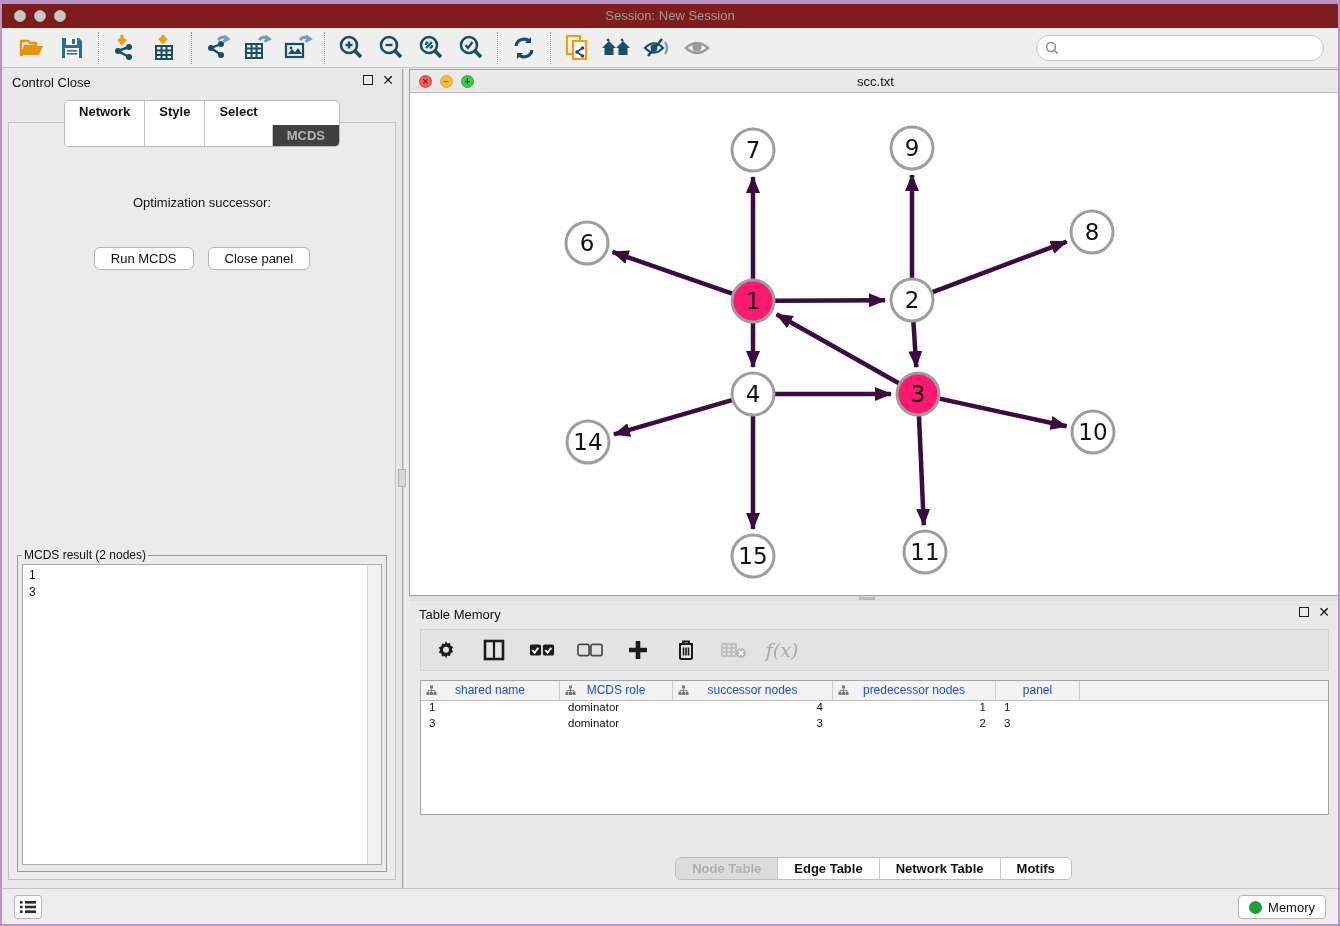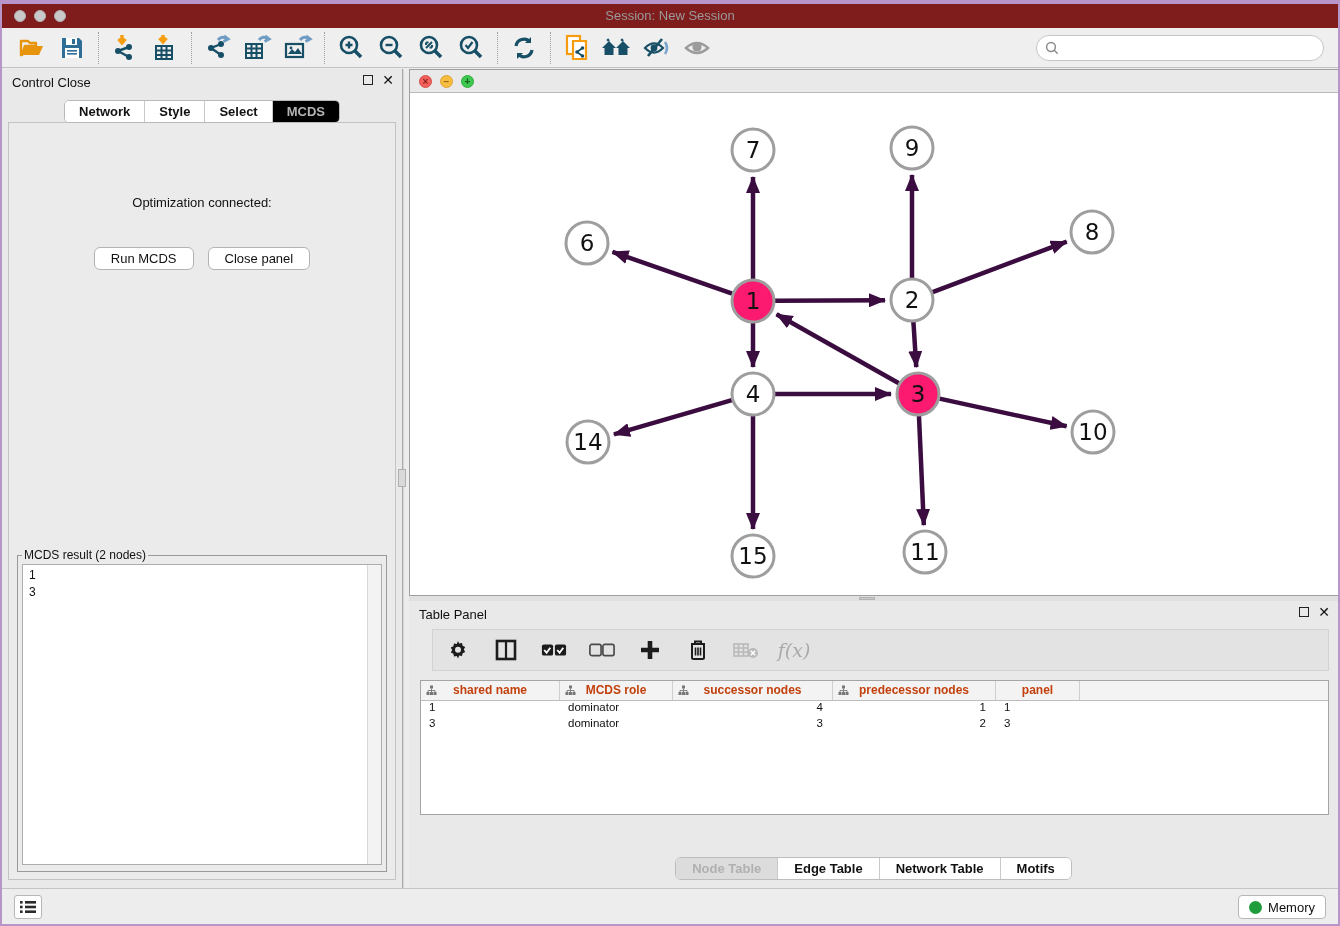--- a/index.html
+++ b/index.html
@@ -33,21 +33,21 @@
   .panel-header { position:absolute; top:0; left:0; right:0; height:28px; }
   .panel-title { position:absolute; left:10px; top:6px; font-size:13px; color:#111; }
   .panel-ctrls { position:absolute; right:8px; top:6px; display:flex; gap:9px; align-items:center; }
   .float-box { width:10px; height:10px; border:1.5px solid #222; }
   .close-x { font-size:14px; font-weight:bold; color:#111; line-height:10px; }
   .tab-pane { position:absolute; left:6px; right:6px; top:53px; bottom:8px; background:#ebebeb; border:1px solid #c3c3c3; }
   .ctrl-tabs { position:absolute; top:31px; left:0; right:0; display:flex; justify-content:center; z-index:2; }
   .seg-tabs { display:flex; border:1px solid #b9b9b9; border-radius:5px; overflow:hidden; background:#fff; }
   .seg-tab { padding:3px 14px; font-size:13px; font-weight:bold; color:#111; background:#fff; border-left:1px solid #c9c9c9; }
   .seg-tab:first-child { border-left:none; }
-  .seg-tab.selected { background:#000000; color:#b4b4b4; }
+  .seg-tab.selected { background:#404040; color:#b4b4b4;margin-top:24px; }
 
   .opt-label { position:absolute; top:72px; left:0; right:0; text-align:center; font-size:13px; color:#111; }
   .opt-select { position:absolute; top:90px; left:38px; right:40px; height:24px; background:#fff;
                 border:1px solid #b3b3b3; border-radius:5px; font-size:13px; color:#111;
                 display:flex; align-items:center; padding-left:10px; }
   .stepper { position:absolute; right:6px; top:4px; }
   .btn-row { position:absolute; top:124px; left:0; right:0; display:flex; justify-content:center; gap:14px; }
   .mac-btn { background:#fff; border:1px solid #b3b3b3; border-radius:6px; font-size:13px; color:#111; padding:3px 16px; }
 
   .result-fieldset { position:absolute; left:8px; right:8px; top:425px; bottom:7px;
@@ -67,28 +67,28 @@
   .light.yellow { background:#f6bd3e; border:1px solid #dfa133; color:#99641a; }
   .light.green { background:#3fc84f; border:1px solid #2fab3c; color:#14641d; }
   .net-title { position:absolute; left:0; right:0; top:4px; text-align:center; font-size:13px; color:#111; }
   .graph-area { position:absolute; top:23px; left:0; right:0; bottom:0; background:#fff; }
 
   .hdivider { position:absolute; left:407px; right:0; top:527px; height:5px; background:#e0e0e0; }
   .hgrip { position:absolute; left:450px; top:1px; width:16px; height:3px; background:#c9c9c9; border:1px solid #b2b2b2; }
 
   
   .table-panel { position:absolute; left:407px; right:0; top:532px; bottom:0; background:#e9e9e9; }
-  .tp-toolbar { position:absolute; top:28px; left:23px; right:9px; height:42px; background:#e3e3e3;
+  .tp-toolbar { position:absolute; top:28px; left:11px; right:9px; height:42px; background:#e3e3e3;
                 border:1px solid #d2d2d2; display:flex; align-items:center; padding-left:12px; gap:22px; }
   .tp-icon { display:flex; align-items:center; justify-content:center; width:26px; height:26px; }
   .fx { font-family:"DejaVu Serif",serif; font-style:italic; font-size:19px; color:#a9a9a9; }
 
   .node-table { position:absolute; left:11px; right:9px; top:79px; bottom:73px; background:#fff; border:1px solid #a5a5a5; }
   .nt-header { display:flex; height:20px; background:#f3f3f3; border-bottom:1px solid #bdbdbd; }
-  .nt-th { position:relative; font-size:12px; color:#c2410c; text-align:center; line-height:19px; border-right:1px solid #cfcfcf;font-weight:bold; }
+  .nt-th { position:relative; font-size:12px; color:#1d4ed8; text-align:center; line-height:19px; border-right:1px solid #cfcfcf; }
   .nt-th svg { position:absolute; left:5px; top:4px; }
   .nt-row { display:flex; height:16px; font-size:11.5px; color:#111; }
   .nt-td { overflow:hidden; white-space:nowrap; }
   .al { text-align:left; padding-left:8px; }
   .ar { text-align:right; padding-right:10px; }
 
   .bottom-tabs { position:absolute; bottom:8px; left:0; right:0; display:flex; justify-content:center; }
   .bt-group { display:flex; border:1px solid #bdbdbd; border-radius:6px; overflow:hidden; background:#fff; }
   .bt-tab { padding:3px 16px; font-size:13px; font-weight:bold; color:#111; background:#fff; border-left:1px solid #c9c9c9;text-align:center; }
   .bt-tab:first-child { border-left:none; }
@@ -260,21 +260,21 @@
 
   <div class="control-panel">
     <div class="panel-header">
       <span class="panel-title">Control Close</span>
       <span class="panel-ctrls">
         <span class="float-box"></span>
         <span class="close-x">✕</span>
       </span>
     </div>
     <div class="tab-pane">
-      <div class="opt-label">Optimization connected:</div>
+      <div class="opt-label">Optimization successor:</div>
       <div class="btn-row">
         <button class="mac-btn">Run MCDS</button>
         <button class="mac-btn">Close panel</button>
       </div>
       <fieldset class="result-fieldset">
         <legend>MCDS result (2 nodes)</legend>
         <div style="position:relative; height:calc(100% - 4px); margin:0 2px 2px 2px;">
           <div class="result-list" id="result-list">
             <div class="result-scroll"></div>
           <div>1</div>
@@ -295,20 +295,21 @@
   <div class="vdivider"></div>
   <div class="vgrip"></div>
 
   <div class="net-window">
     <div class="net-titlebar">
       <div class="net-lights">
         <div class="light red">×</div>
         <div class="light yellow">−</div>
         <div class="light green">+</div>
       </div>
+      <div class="net-title">scc.txt</div>
     </div>
     <div class="graph-area">
       <svg id="graph-svg" width="931" height="503" viewBox="0 0 931 503">
         <defs>
           <marker id="arrowhead" markerUnits="userSpaceOnUse" markerWidth="18" markerHeight="14" refX="16" refY="7" orient="auto">
             <path d="M0,0 L17,7 L0,14 Z" fill="#3a0c3f"></path>
           </marker>
         </defs>
         <g id="edge-layer">
             <line x1="343" y1="186" x2="343" y2="84" stroke="#3a0c3f" stroke-width="4.5" marker-end="url(#arrowhead)"></line>
@@ -353,21 +354,21 @@
           </g>
       </svg>
     </div>
   </div>
   <div class="hdivider">
       <div class="hgrip"></div>
     </div>
 
   <div class="table-panel">
     <div class="panel-header">
-      <span class="panel-title">Table Panel</span>
+      <span class="panel-title">Table Memory</span>
       <span class="panel-ctrls">
         <span class="float-box"></span>
         <span class="close-x">✕</span>
       </span>
     </div>
     <div class="tp-toolbar">
       <span class="tp-icon">
         <svg width="22" height="22" viewBox="0 0 22 22">
             <path d="M11 2 l1.2 2.6 2.8-.6 .6 2.8 2.6 1.2 -1.4 2.5 1.4 2.5 -2.6 1.2 -.6 2.8 -2.8-.6 L11 19.5 9.8 16.9 7 17.5 6.4 14.7 3.8 13.5 5.2 11 3.8 8.5 6.4 7.3 7 4.5 9.8 5.1 z" fill="#1c1c1c"></path>
             <circle cx="11" cy="10.8" r="3" fill="#e3e3e3"></circle>

